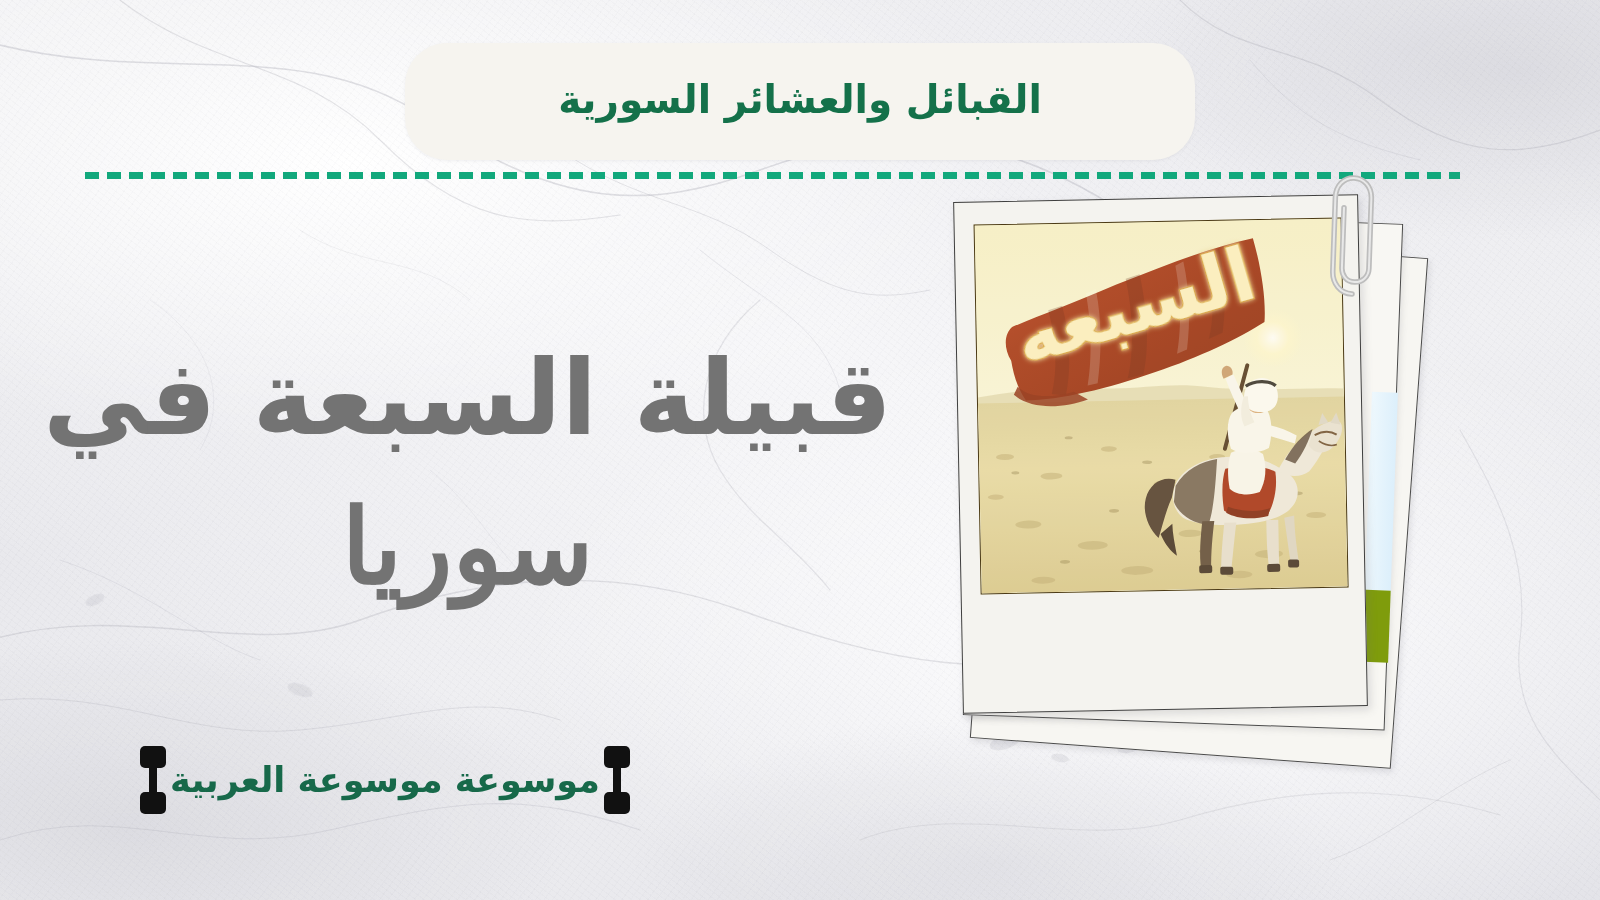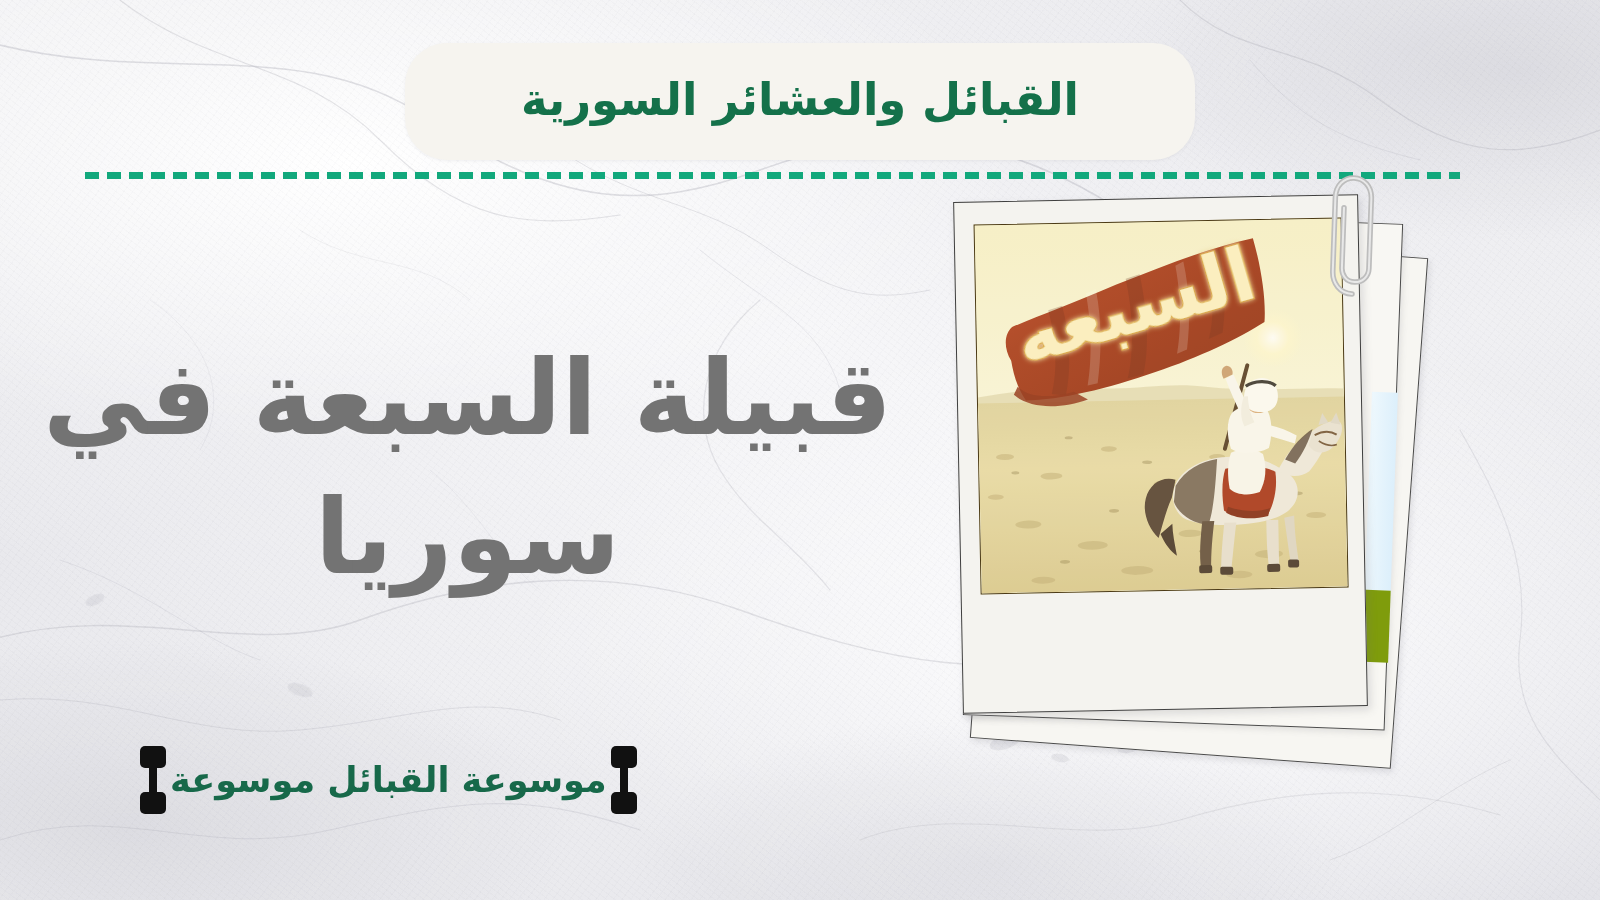--- a/index.html
+++ b/index.html
@@ -40,41 +40,41 @@
   }
 
   
   #header-pill{
     position:absolute;left:405px;top:43px;width:790px;height:117px;
     background:#f6f4ef;border-radius:42px;
     display:flex;align-items:center;justify-content:center;
     box-shadow:0 1px 3px rgba(120,120,130,.10);
   }
   #header-title{
-    font-size:45px;font-weight:700;letter-spacing:0;
+    font-size:39px;font-weight:700;letter-spacing:0;
     color:#14714a;white-space:nowrap;line-height:1;
     padding-bottom:4px;
   }
 
   
   #dashed-rule{
     position:absolute;left:85px;top:172px;width:1375px;height:7px;
     background-image:linear-gradient(to right,#12a87c 0 14px,rgba(0,0,0,0) 14px 22px);
     background-size:22px 7px;background-repeat:repeat-x;
   }
 
   
   #main-title{
     position:absolute;left:0px;top:330px;width:935px;
     text-align:center;color:#737373;
     font-size:104px;font-weight:700;line-height:1.32;
     direction:rtl;
   }
   #main-title .ln{display:block;}
-  #main-title .ln2{margin-top:2px;}
+  #main-title .ln2{margin-top:12px;font-family:Liberation Serif, serif;}
 
   
   #watermark{
     position:absolute;left:140px;top:746px;
     display:flex;align-items:center;gap:0px;direction:rtl;
   }
   .ibeam{
     position:relative;width:26px;height:68px;flex:0 0 auto;
   }
   .ibeam i{position:absolute;left:0;background:#111111;display:block;}
@@ -186,21 +186,21 @@
     <span class="ln ln1">قبيلة السبعة في</span>
     <span class="ln ln2">سوريا</span>
   </div>
 
   <div id="watermark">
     <span class="ibeam">
       <i class="cap-t"></i>
         <i class="stem"></i>
         <i class="cap-b"></i>
     </span>
-    <span id="watermark-text">موسوعة القبائل موسوعة</span>
+    <span id="watermark-text">موسوعة موسوعة العربية</span>
     <span class="ibeam">
       <i class="cap-t"></i>
         <i class="stem"></i>
         <i class="cap-b"></i>
     </span>
   </div>
 
   <div id="photo-stack">
 
     <div id="card-back" class="card"></div>

